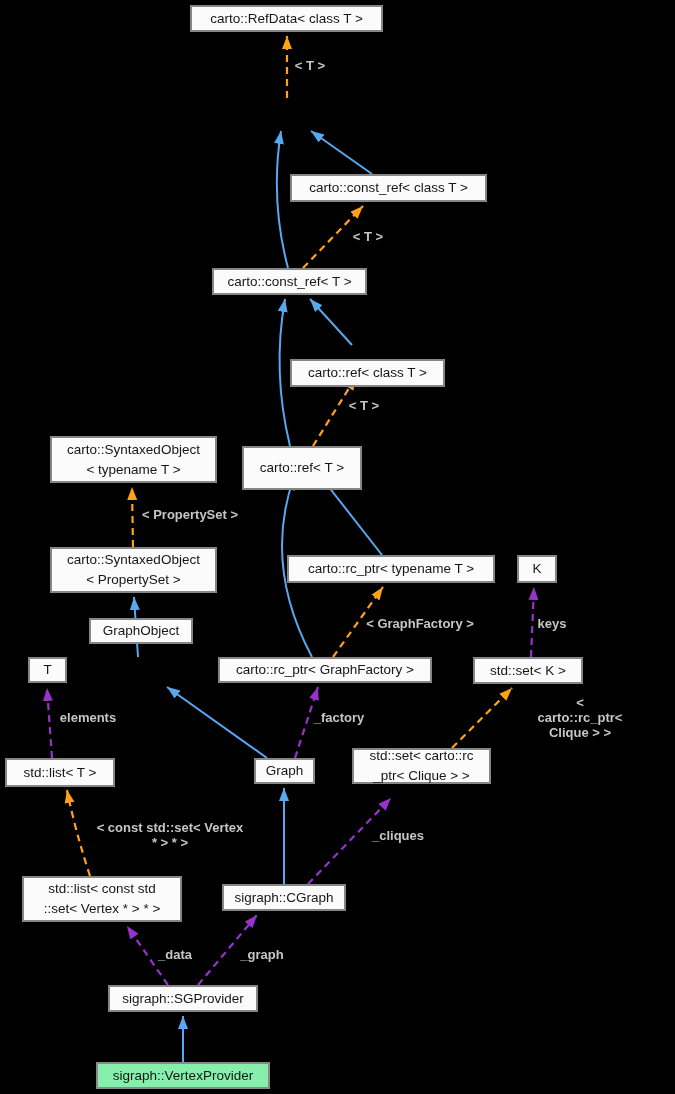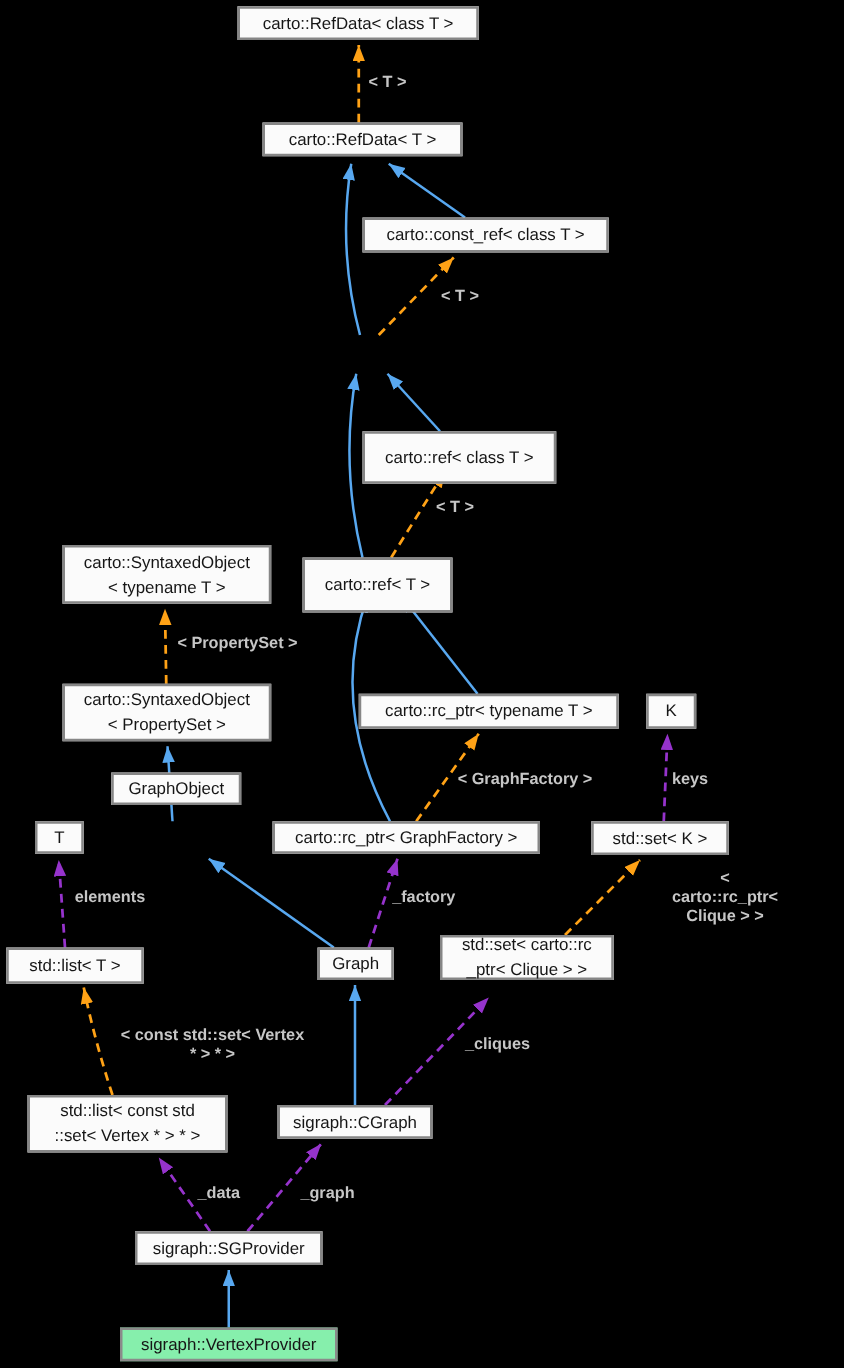--- a/index.html
+++ b/index.html
@@ -91,23 +91,23 @@
 
     <path d="M52,758 L47,688" fill="none" stroke="#9633cc" stroke-width="2.2" stroke-dasharray="7,5" marker-end="url(#arr-purple)"></path>
     <path d="M531,657 L534,587" fill="none" stroke="#9633cc" stroke-width="2.2" stroke-dasharray="7,5" marker-end="url(#arr-purple)"></path>
     <path d="M295,758 L318,687" fill="none" stroke="#9633cc" stroke-width="2.2" stroke-dasharray="7,5" marker-end="url(#arr-purple)"></path>
     <path d="M308,884 L391,798" fill="none" stroke="#9633cc" stroke-width="2.2" stroke-dasharray="7,5" marker-end="url(#arr-purple)"></path>
     <path d="M168,985 L127,926" fill="none" stroke="#9633cc" stroke-width="2.2" stroke-dasharray="7,5" marker-end="url(#arr-purple)"></path>
     <path d="M198,985 L257,915" fill="none" stroke="#9633cc" stroke-width="2.2" stroke-dasharray="7,5" marker-end="url(#arr-purple)"></path>
   </svg>
 
   <div class="node" style="left:190px; top:5px;  width:193px; height:27px">carto::RefData&lt; class T &gt;</div>
-  <div class="node" style="left:210px; top:98px; width:160px; height:27px">carto::RefData&lt; T &gt;</div>
   <div class="node" style="left:290px; top:174px; width:197px; height:28px">carto::const_ref&lt; class T &gt;</div>
-  <div class="node" style="left:290px; top:345px; width:155px; height:42px">carto::ref&lt; class T &gt;</div>
+  <div class="node" style="left:212px; top:268px; width:155px; height:27px">carto::const_ref&lt; T &gt;</div>
+  <div class="node" style="left:290px; top:359px; width:155px; height:28px">carto::ref&lt; class T &gt;</div>
   <div class="node" style="left:242px; top:446px; width:120px; height:44px">carto::ref&lt; T &gt;</div>
   <div class="node" style="left:50px;  top:436px; width:167px; height:47px">carto::SyntaxedObject
 &lt; typename T &gt;</div>
   <div class="node" style="left:50px;  top:547px; width:167px; height:46px">carto::SyntaxedObject
 &lt; PropertySet &gt;</div>
   <div class="node" style="left:287px; top:555px; width:208px; height:28px">carto::rc_ptr&lt; typename T &gt;</div>
   <div class="node" style="left:517px; top:555px; width:40px;  height:28px">K</div>
   <div class="node" style="left:28px;  top:657px; width:39px;  height:26px">T</div>
   <div class="node" style="left:89px;  top:618px; width:104px; height:26px">GraphObject</div>
   <div class="node" style="left:473px; top:657px; width:110px; height:27px">std::set&lt; K &gt;</div>

